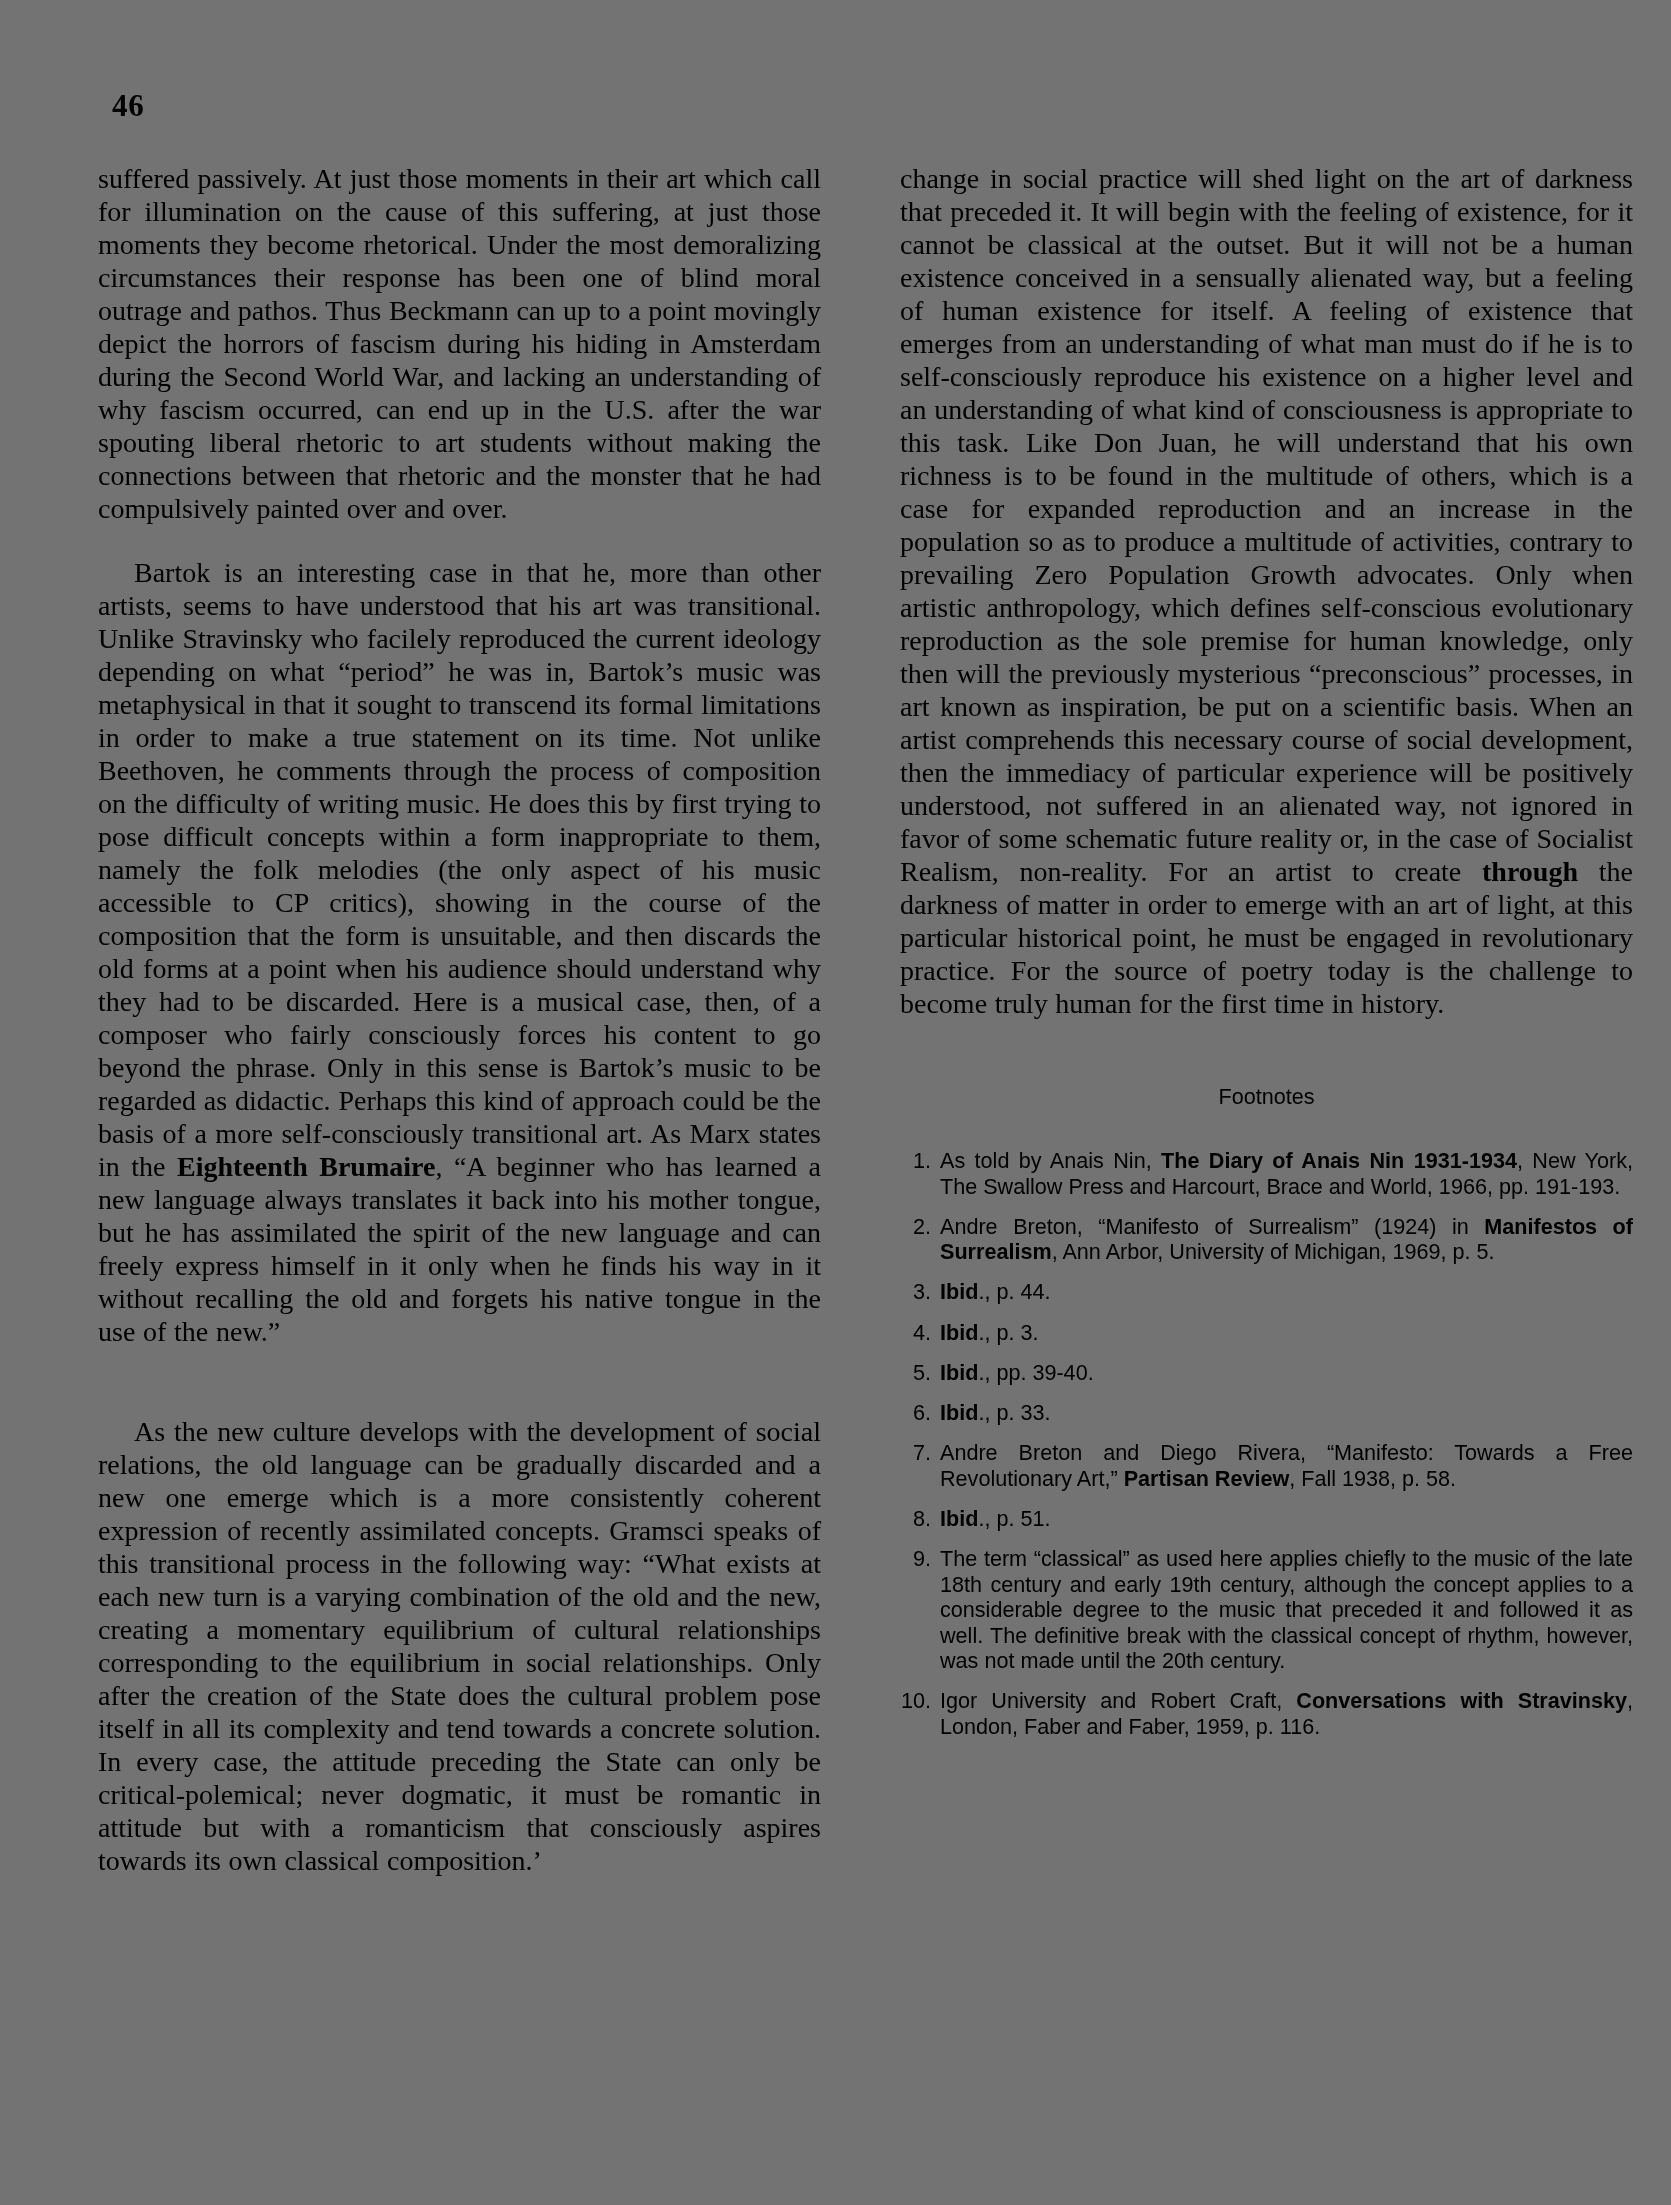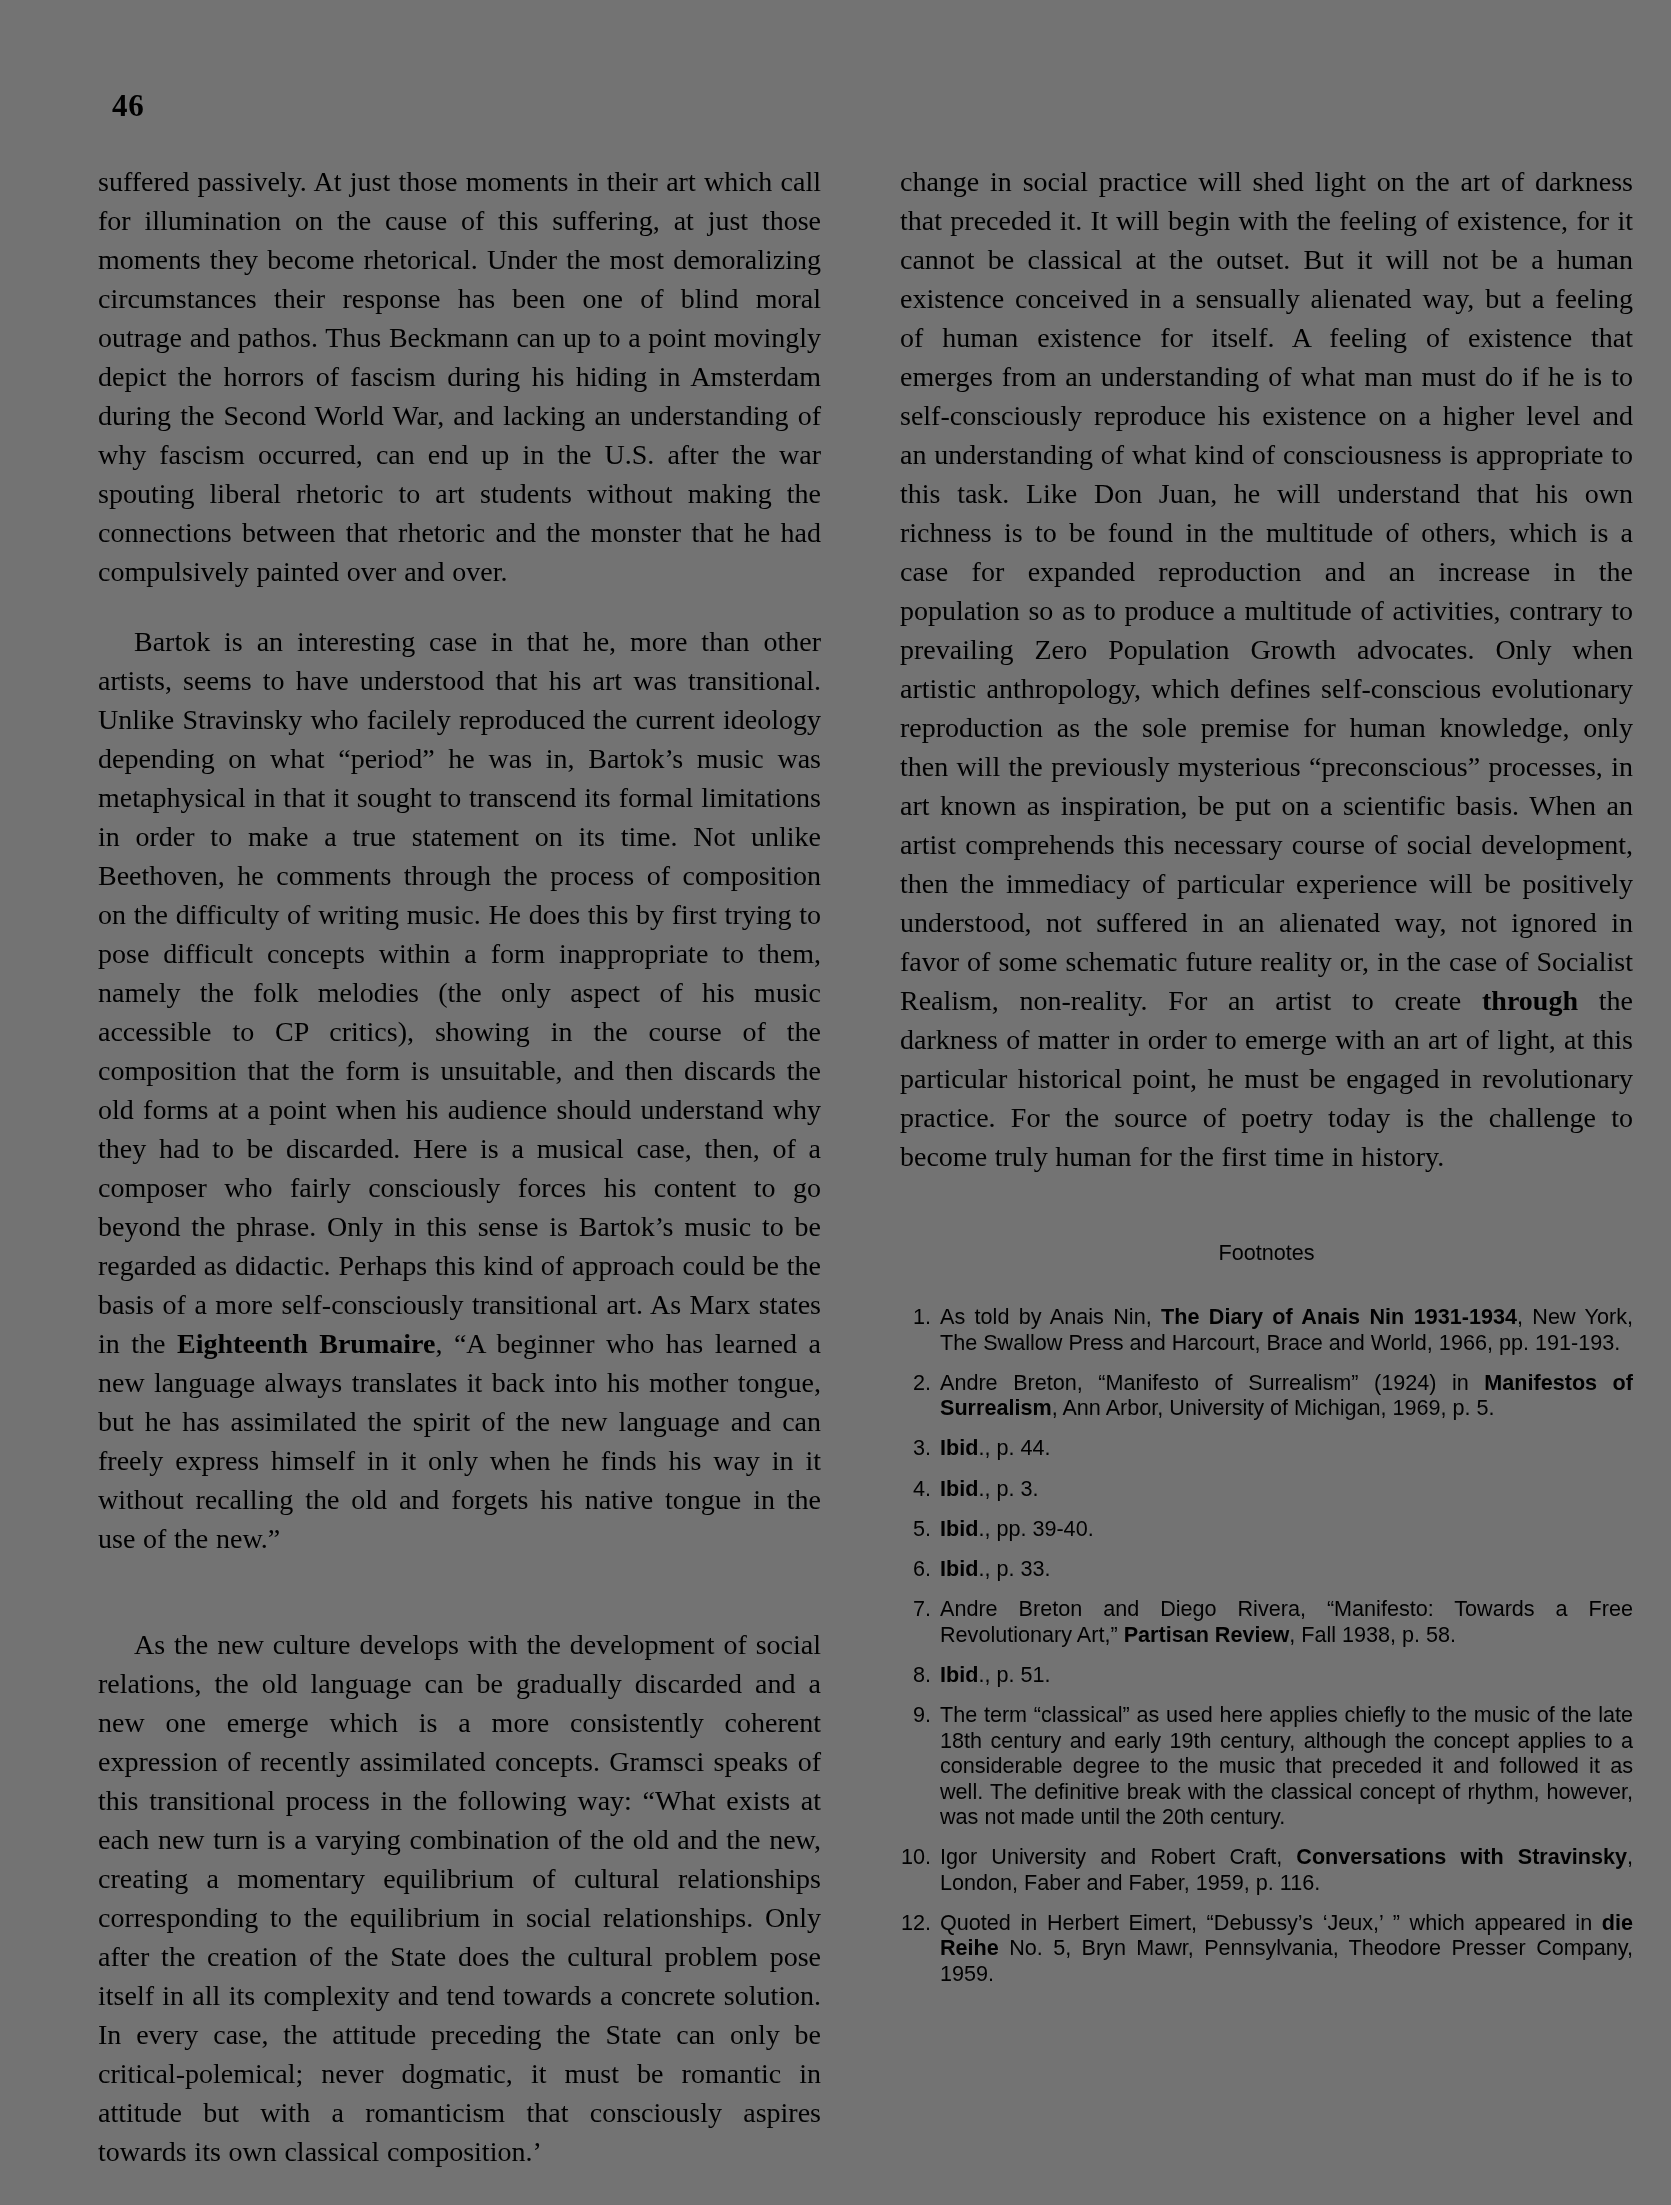--- a/index.html
+++ b/index.html
@@ -20,21 +20,21 @@
     font-weight: 700;
     letter-spacing: 0.7px;
   }
   .column { position: absolute; top: 162px; }
   .col-left  { left: 98px;  width: 723px; }
   .col-right { left: 900px; width: 733px; }
 
   p.body-para {
     margin: 0;
     font-size: 28px;
-    line-height: 39px;
+    line-height: 33px;
     text-align: justify;
     word-spacing: 0.7px;
   }
   p.body-para.indent { text-indent: 36px; }
   .space-none   { margin-top: 0; }
   .space-normal { margin-top: 31px !important; }
   .space-large  { margin-top: 67px !important; }
   .b { font-weight: 700; }
 
   .fn-heading {
@@ -105,20 +105,16 @@
           <div class="fn-text"><span class="b">Ibid</span><span>., p. 51.</span></div>
         </div>
         <div class="fn">
           <div class="fn-num">9.</div>
           <div class="fn-text"><span>The term “classical” as used here applies chiefly to the music of the late 18th century and early 19th century, although the concept applies to a considerable degree to the music that preceded it and followed it as well. The definitive break with the classical concept of rhythm, however, was not made until the 20th century.</span></div>
         </div>
         <div class="fn">
           <div class="fn-num">10.</div>
           <div class="fn-text"><span>Igor University and Robert Craft, </span><span class="b">Conversations with Stravinsky</span><span>, London, Faber and Faber, 1959, p. 116.</span></div>
         </div>
-        <div class="fn">
-          <div class="fn-num">12.</div>
-          <div class="fn-text"><span>Quoted in Herbert Eimert, “Debussy’s ‘Jeux,’ ” which appeared in </span><span class="b">die Reihe</span><span> No. 5, Bryn Mawr, Pennsylvania, Theodore Presser Company, 1959.</span></div>
-        </div>
       </div>
   </div>
 </div>
 
 
 </body></html>

